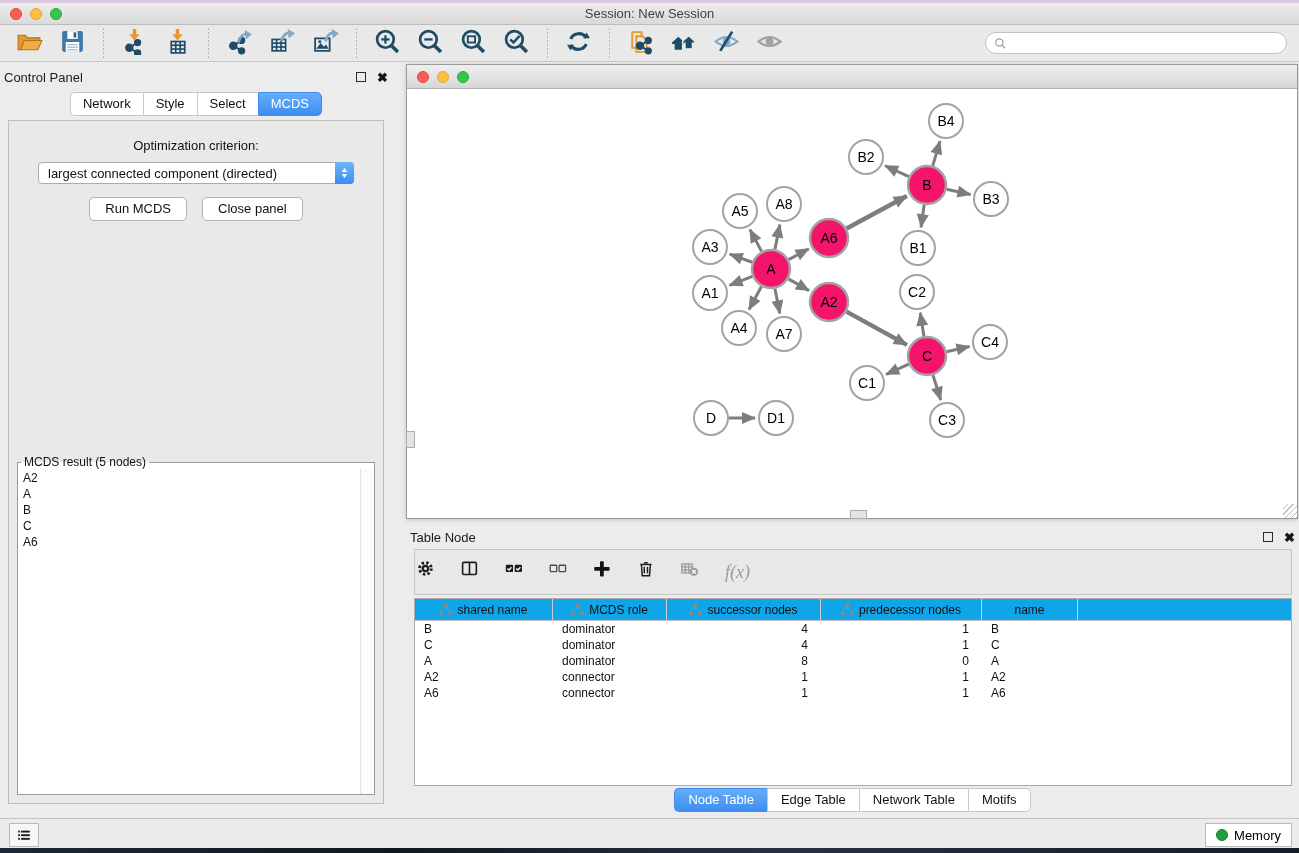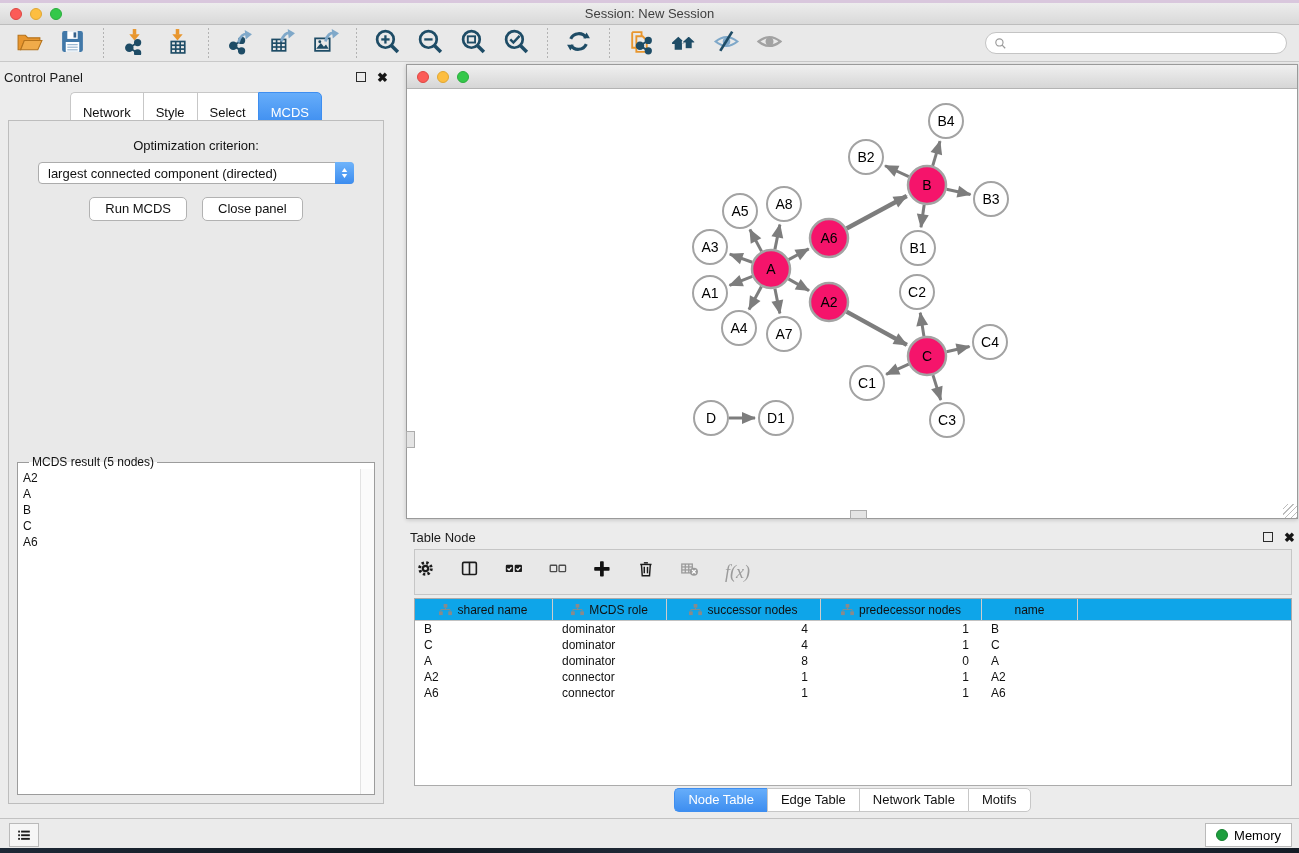--- a/index.html
+++ b/index.html
@@ -36,40 +36,40 @@
   .search-wrap svg{width:13px;height:13px;flex:0 0 auto;}
   .search-wrap input{border:none;outline:none;flex:1;font-size:13px;background:transparent;
     font-family:"Liberation Sans",sans-serif;margin-left:5px;}
   
   .control-panel{position:absolute;left:0;top:62px;width:392px;height:756px;}
   .panel-header{height:30px;display:flex;align-items:center;padding:0 4px;font-size:13px;color:#1b1b1b;}
   .ph-icons{margin-left:auto;display:flex;gap:11px;align-items:center;}
   .float-icon{width:8px;height:8px;border:1.5px solid #2b2b2b;display:inline-block;cursor:pointer;}
   .close-icon{font-size:13px;font-weight:bold;color:#151515;cursor:pointer;line-height:1;}
   .cp-tabs{display:flex;justify-content:center;}
-  .cp-tab{font-size:13px;padding:12px 12px 4px;background:#fff;border:1px solid #C7C7C7;
+  .cp-tab{font-size:13px;padding:3px 12px 4px;background:#fff;border:1px solid #C7C7C7;
     border-right:none;color:#111;cursor:pointer;line-height:15px;}
   .cp-tab:first-child{border-radius:5px 0 0 5px;}
   .cp-tab:last-child{border-right:1px solid #C7C7C7;border-radius:0 5px 5px 0;}
   .cp-tab.active{background:linear-gradient(#66ADFA,#3E8EF0);border-color:#3E8EF0;color:#fff;}
   .cp-content{position:absolute;left:8px;right:8px;top:58px;bottom:14px;
     background:#E9E9E9;border:1px solid #BDBDBD;}
   .opt-label{text-align:center;margin-top:17px;font-size:13px;color:#111;}
   .select-box{margin:9px auto 0;width:316px;height:22px;background:#fff;border:1px solid #ACACAC;
     border-radius:4px;display:flex;align-items:center;cursor:pointer;box-sizing:border-box;}
   .sel-text{font-size:13px;padding-left:9px;flex:1;white-space:nowrap;}
   .stepper{width:19px;height:22px;margin:-1px -1px -1px 0;background:linear-gradient(#6FB4FB,#3C8CEF);
     border-radius:0 4px 4px 0;display:flex;flex-direction:column;align-items:center;justify-content:center;color:#fff;}
   .stepper span{font-size:7px;line-height:6px;transform:scaleX(1.3);}
   .btn-row{display:flex;justify-content:center;gap:15px;margin-top:13px;}
   .cp-btn{font-size:13px;background:#fff;border:1px solid #B2B2B2;border-radius:5px;
     padding:3px 15px 4px;color:#111;cursor:pointer;font-family:"Liberation Sans",sans-serif;}
   .result-box{position:absolute;left:8px;right:8px;top:334px;bottom:8px;margin:0;padding:0;
     border:1px solid #9c9c9c;background:#fff;}
-  .result-box legend{font-size:12px;margin-left:11px;padding:0 3px;color:#111;}
+  .result-box legend{font-size:12px;margin-left:3px;padding:0 3px;color:#111;}
   .result-list{list-style:none;margin:0;padding:1px 5px;font-size:12px;}
   .result-list li{line-height:16px;cursor:default;}
   .result-scroll{position:absolute;top:0;right:0;bottom:0;width:13px;background:#FBFBFB;
     border-left:1px solid #E3E3E3;cursor:pointer;}
   
   .network-window{position:absolute;left:406px;top:64px;width:892px;height:455px;
     border:1px solid #9a9a9a;background:#fff;box-sizing:border-box;box-shadow:0 1px 4px rgba(0,0,0,.18);}
   .nw-titlebar{height:23px;background:linear-gradient(#F0F0F0,#D6D6D6);border-bottom:1px solid #B3B3B3;
     display:flex;align-items:center;position:relative;}
   .nw-title{position:absolute;left:0;right:0;text-align:center;font-size:12px;color:#333;}

